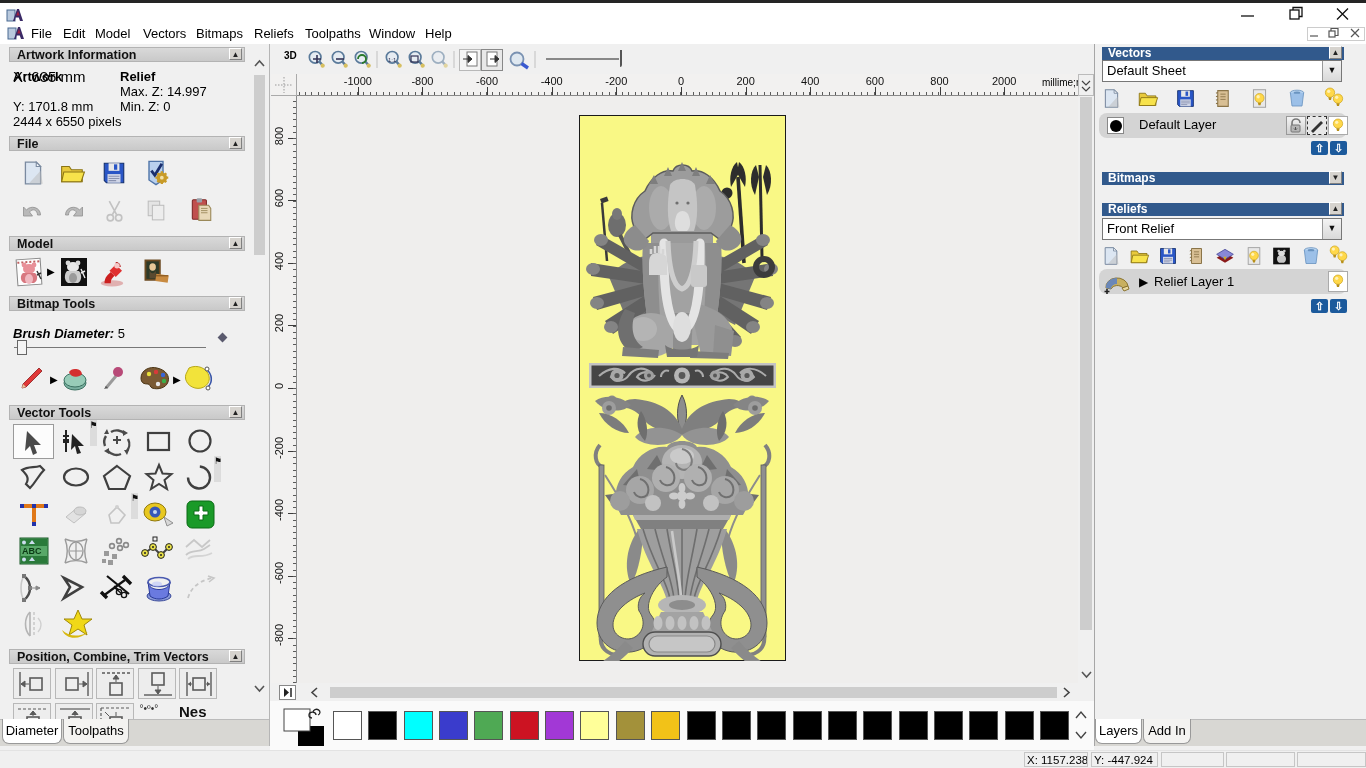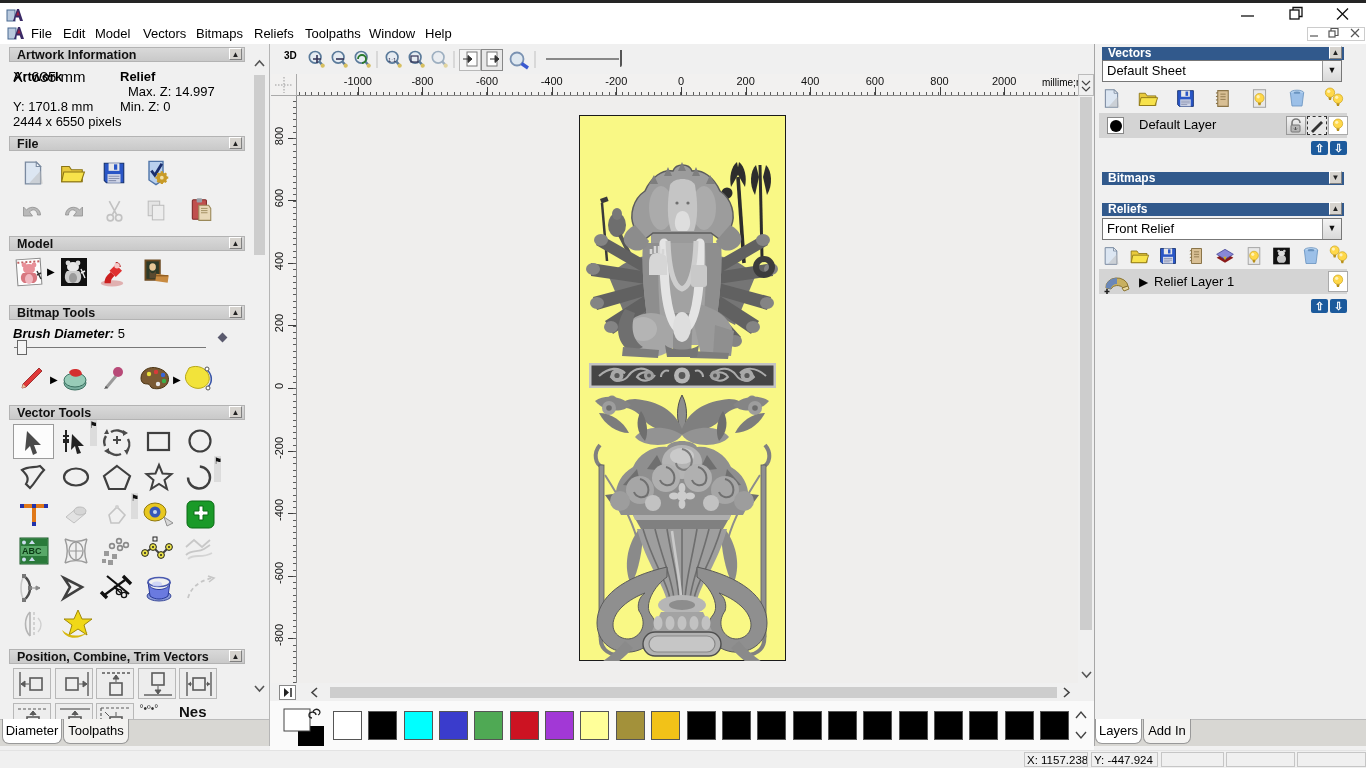--- a/index.html
+++ b/index.html
@@ -21,21 +21,21 @@
 .rhdr { position:absolute; left:1102px; width:242px; height:13px; background:#31598c;
   color:#fff; font-size:12px; font-weight:bold; padding-left:6px; line-height:13px; }
 .rhdr .colbtn { top:-1px; height:13px; }
 #rightpanel { position:absolute; left:1094px; top:44px; width:272px; height:702px;
   background:#f0f0f0; border-left:1px solid #a6a6a6; }
 .combo { position:absolute; left:1102px; width:240px; height:22px; background:#fff;
   border:1px solid #777; font-size:13px; color:#000; padding:2px 0 0 4px; }
 .combo .drop { position:absolute; right:0px; top:0px; width:19px; height:20px;
   background:linear-gradient(#f4f4f4,#d9d9d9); border-left:1px solid #999; text-align:center;
   line-height:18px; font-size:9px; color:#111; }
-.layerrow { position:absolute; left:1099px; width:248px; height:25px; background:#d4d4d4; }
+.layerrow { position:absolute; left:1099px; width:248px; height:25px; background:#d4d4d4;border-radius:8px; }
 .udbtn { position:absolute; width:17px; height:14px; background:#1c5a9c; border-radius:2px;
   color:#fff; text-align:center; line-height:14px; font-size:11px; font-weight:bold; }
 #statusbar { position:absolute; left:0; top:750px; width:1366px; height:18px; background:#f0f0f0;
   border-top:1px solid #e3e3e3; font-size:12px; color:#000; }
 .scell { position:absolute; top:752px; height:15px; white-space:nowrap; overflow:hidden; border:1px solid #c6c6c6; background:#f0f0f0;
   font-size:11.5px; padding:0 2px; line-height:14px; }
 #cToolbar { position:absolute; left:270px; top:44px; width:824px; height:30px; background:#f0f0f0; }
 #hruler { position:absolute; left:297px; top:74px; width:781px; height:22px; background:#f2f1f0;
   border-bottom:1px solid #888; }
 #vruler { position:absolute; left:271px; top:96px; width:26px; height:587px; background:#f2f1f0;
@@ -184,21 +184,21 @@
     </g>
     <rect x="0.5" y="0.5" width="57" height="13" fill="none" stroke="#ccc"></rect>
   </svg>
 </div>
 
 <div id="leftpanel"></div>
 <div class="lhdr" style="top:47px"><span>Artwork Information</span><span class="colbtn">▲</span></div>
 <div class="abs" style="left:13px;top:69px;font-size:13px;font-weight:bold">Artwork</div>
 <div class="abs" style="left:120px;top:69px;font-size:13px;font-weight:bold">Relief</div>
 <div class="abs" style="left:13px;top:68px;font-size:15px">X: 635 mm</div>
-<div class="abs" style="left:128px;top:84px;font-size:13px">Max. Z: 14.997</div>
+<div class="abs" style="left:120px;top:84px;font-size:13px">Max. Z: 14.997</div>
 <div class="abs" style="left:13px;top:99px;font-size:13px">Y: 1701.8 mm</div>
 <div class="abs" style="left:120px;top:99px;font-size:13px">Min. Z: 0</div>
 <div class="abs" style="left:13px;top:114px;font-size:13px">2444 x 6550 pixels</div>
 <div class="lhdr" style="top:136px"><span>File</span><span class="colbtn">▲</span></div>
 <svg class="abs" style="left:20px;top:160px" width="26" height="26">
     <use href="#i-page"></use>
   </svg>
 <svg class="abs" style="left:59px;top:160px" width="27" height="26">
     <use href="#i-folder"></use>
   </svg>
@@ -552,21 +552,21 @@
         <path d="M4 4 H34 M4 4 V26" stroke="#5a5a5a" stroke-width="1.2" stroke-dasharray="3,2"></path>
         <rect x="13" y="13" width="12" height="11" fill="none" stroke="#5a5a5a" stroke-width="1.6"></rect>
         <path d="M12 12 L8 8 M19 12 V8" stroke="#5a5a5a"></path>
       </svg>
     </div>
     <div style="position:absolute;left:139.5px;top:703px;width:38px;height:17px;overflow:hidden;font-size:10px;color:#333">°•º•°</div>
     <div style="position:absolute;left:179px;top:703px;width:38px;height:17px;overflow:hidden;font-weight:bold;font-size:15px;color:#111">Nes</div>
   </div>
 
 <div class="lhdr" style="top:236px"><span>Model</span><span class="colbtn">▲</span></div>
-<div class="lhdr" style="top:305px"><span>Bitmap Tools</span><span class="colbtn">▲</span></div>
+<div class="lhdr" style="top:296px"><span>Bitmap Tools</span><span class="colbtn">▲</span></div>
 <div class="abs" style="left:13px;top:326px;font-size:13px;font-style:italic;font-weight:bold">Brush Diameter: <span style="font-style:normal;font-weight:normal">5</span></div>
 <div class="abs" style="left:14px;top:347px;width:192px;height:1px;background:#777"></div>
 <div class="abs" style="left:17px;top:340px;width:10px;height:15px;background:#f4f4f4;border:1px solid #666"></div>
 <div class="abs" style="left:219px;top:334px;width:7px;height:7px;background:#5a5a6e;transform:rotate(45deg)"></div>
 <div class="lhdr" style="top:405px"><span>Vector Tools</span><span class="colbtn">▲</span></div>
 <div class="lhdr" style="top:649px;white-space:nowrap"><span>Position, Combine, Trim Vectors</span><span class="colbtn">▲</span></div>
 
 <div class="abs" style="left:251px;top:44px;width:17px;height:675px;background:#f0f0f0"></div>
 <div class="abs" style="left:254px;top:75px;width:11px;height:180px;background:#cdcdcd"></div>
 <svg class="abs" style="left:253px;top:58px" width="13" height="12">

